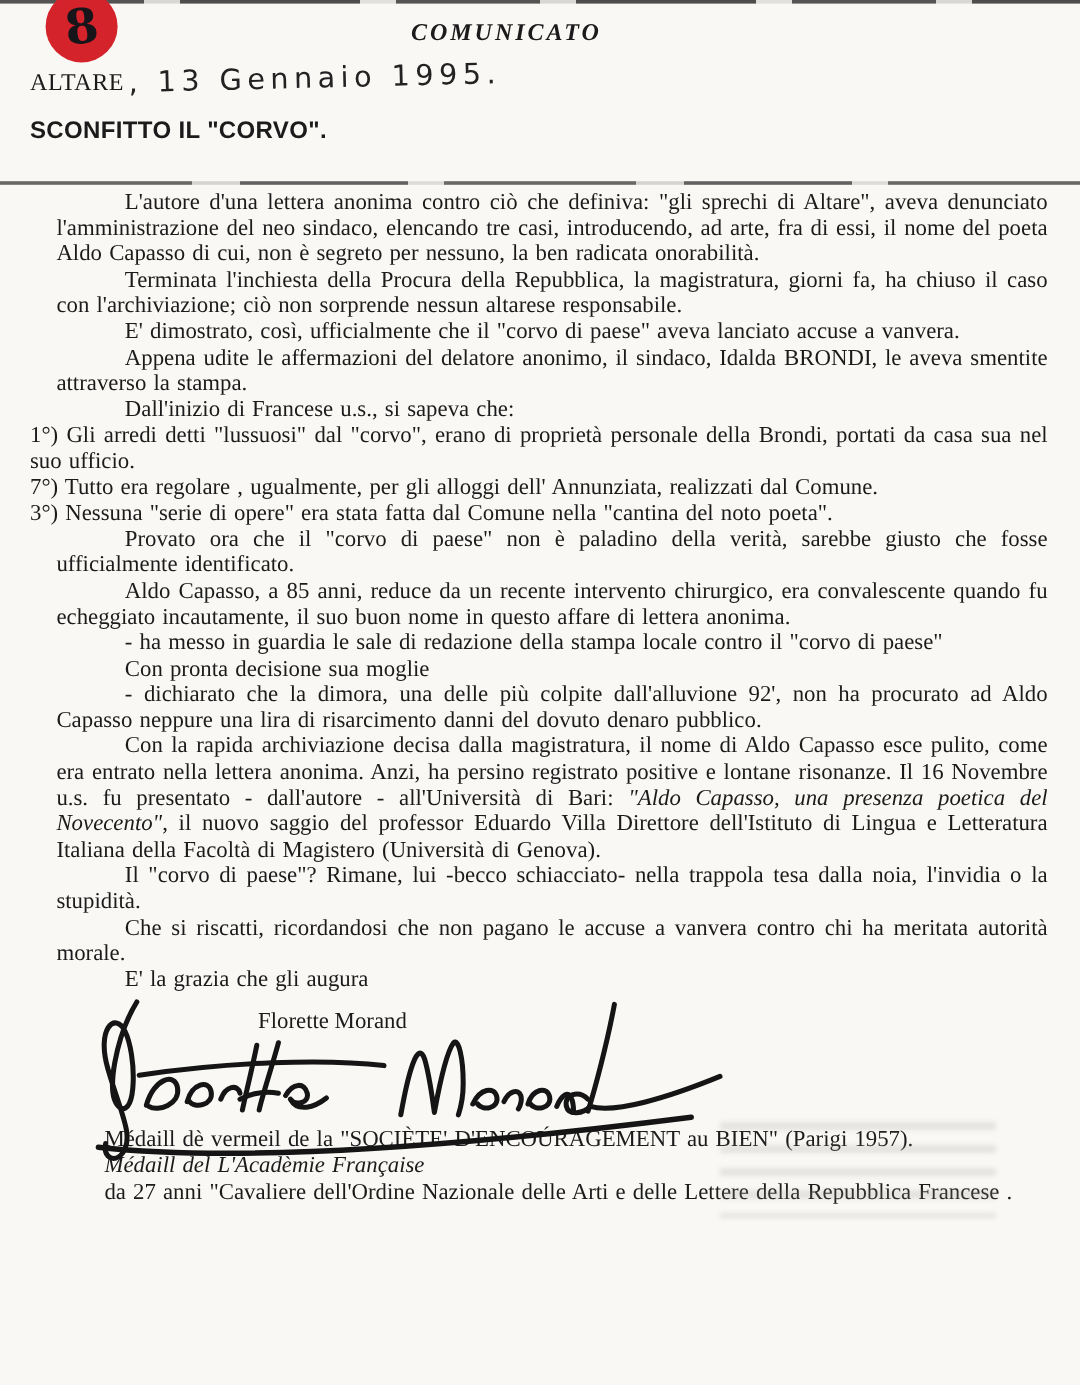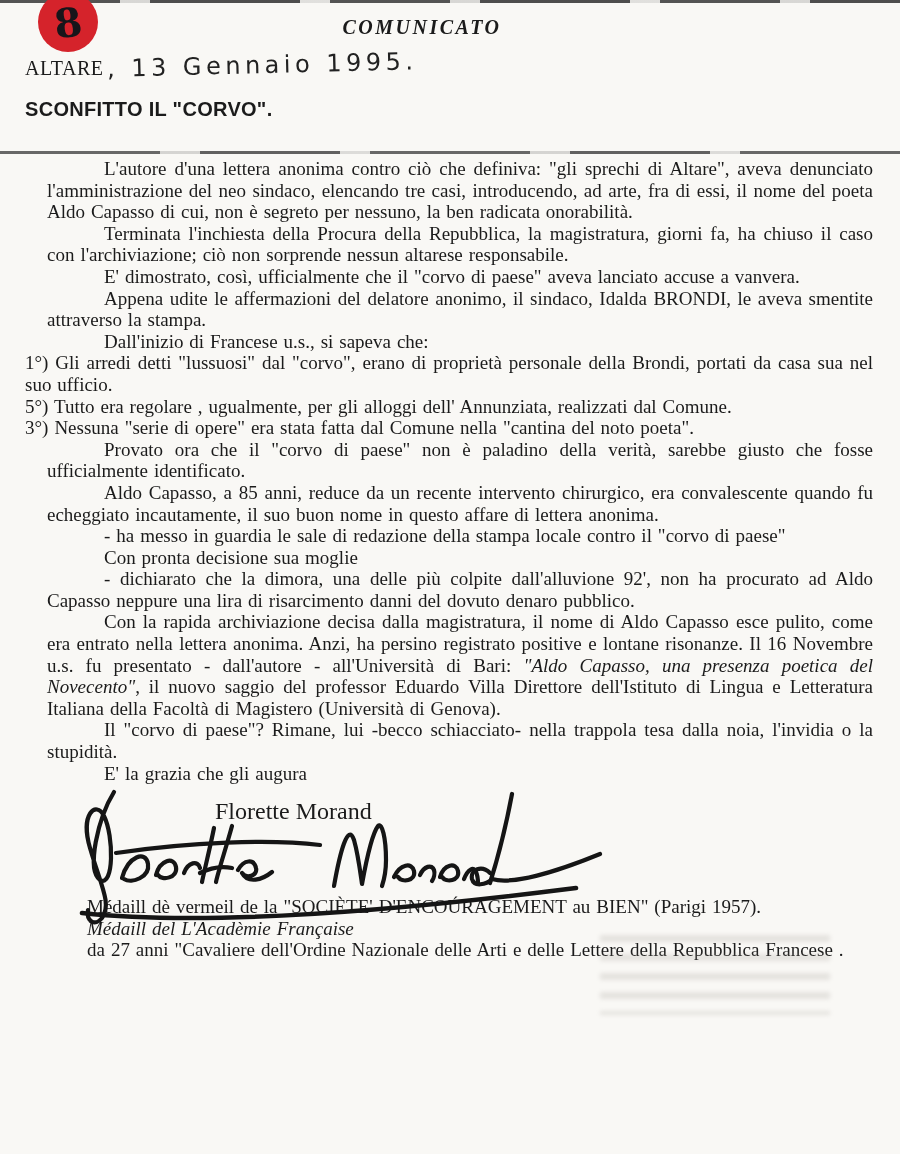--- a/index.html
+++ b/index.html
@@ -75,21 +75,21 @@
     margin:0; text-align:justify;
     font-size:19px; line-height:21.6px;
     word-spacing:1.2px;
   }
   p.indent { text-indent:57px;margin-left:22px; }
   p.flush  { text-indent:0; }
   .it { font-style:italic; }
 
   
   .signature-area { position:relative; height:112px; }
-  .typed-name { position:absolute; left:215px; top:14px; font-size:24px; }
+  .typed-name { position:absolute; left:215px; top:14px; font-size:19px; }
   .signature-svg { position:absolute; left:60px; top:-6px; width:560px; height:150px; }
   .signature-svg path { fill:none; stroke:#151515; stroke-width:4.2; stroke-linecap:round; stroke-linejoin:round; }
   .signature-svg path.underline-stroke { stroke-width:4.6; }
 
   
   .footer p { text-indent:62px; }
 </style>
 </head>
 <body>
 
@@ -112,29 +112,30 @@
 
   <div class="headline px">SCONFITTO IL "CORVO".</div>
 
   <div class="content px">
     <p class="indent">L'autore d'una lettera anonima contro ciò che definiva: "gli sprechi di Altare", aveva denunciato l'amministrazione del neo sindaco, elencando tre casi, introducendo, ad arte, fra di essi, il nome del poeta Aldo Capasso di cui, non è segreto per nessuno, la ben radicata onorabilità.</p>
     <p class="indent">Terminata l'inchiesta della Procura della Repubblica, la magistratura, giorni fa, ha chiuso il caso con l'archiviazione; ciò non sorprende nessun altarese responsabile.</p>
     <p class="indent">E' dimostrato, così, ufficialmente che il "corvo di paese" aveva lanciato accuse a vanvera.</p>
     <p class="indent">Appena udite le affermazioni del delatore anonimo, il sindaco, Idalda BRONDI, le aveva smentite attraverso la stampa.</p>
     <p class="indent">Dall'inizio di Francese u.s., si sapeva che:</p>
     <p class="flush">1°) Gli arredi detti "lussuosi" dal "corvo", erano di proprietà personale della Brondi, portati da casa sua nel suo ufficio.</p>
-    <p class="flush">5°) Tutto era regolare , ugualmente, per gli alloggi dell' Annunziata, realizzati dal Comune.</p>
+    <p class="flush">7°) Tutto era regolare , ugualmente, per gli alloggi dell' Annunziata, realizzati dal Comune.</p>
     <p class="flush">3°) Nessuna "serie di opere" era stata fatta dal Comune nella "cantina del noto poeta".</p>
     <p class="indent">Provato ora che il "corvo di paese" non è paladino della verità, sarebbe giusto che fosse ufficialmente identificato.</p>
     <p class="indent">Aldo Capasso, a 85 anni, reduce da un recente intervento chirurgico, era convalescente quando fu echeggiato incautamente, il suo buon nome in questo affare di lettera anonima.</p>
     <p class="indent">- ha messo in guardia le sale di redazione della stampa locale contro il "corvo di paese"</p>
     <p class="indent">Con pronta decisione sua moglie</p>
     <p class="indent">- dichiarato che la dimora, una delle più colpite dall'alluvione 92', non ha procurato ad Aldo Capasso neppure una lira di risarcimento danni del dovuto denaro pubblico.</p>
     <p class="indent"><span>Con la rapida archiviazione decisa dalla magistratura, il nome di Aldo Capasso esce pulito, come era entrato  nella lettera anonima. Anzi, ha persino registrato positive e lontane risonanze. Il 16 Novembre u.s. fu presentato - dall'autore - all'Università di Bari: </span><span class="it">"Aldo Capasso, una presenza poetica del Novecento"</span><span>, il nuovo saggio del professor Eduardo Villa Direttore dell'Istituto di Lingua e Letteratura Italiana della Facoltà di Magistero (Università di Genova).</span></p>
     <p class="indent">Il "corvo di paese"? Rimane, lui -becco schiacciato- nella trappola tesa dalla noia, l'invidia o la stupidità.</p>
+    <p class="indent">Che si riscatti, ricordandosi che non pagano le accuse a vanvera contro chi ha meritata autorità morale.</p>
     <p class="indent">E' la grazia che gli augura</p>
   </div>
 
   <div class="signature-area px">
     <span class="typed-name">Florette Morand</span>
     <svg class="signature-svg" viewBox="0 0 560 150" role="img" aria-label="florette Morand">
       <path d="M54 14 C38 40 26 92 40 102 C54 110 54 58 44 38 C36 22 20 36 30 70 C41 108 52 126 42 140 C35 149 26 143 28 132"></path>
       <path d="M62 100 C68 78 86 72 88 86 C90 99 72 106 64 101"></path>
       <path d="M96 97 C100 82 114 78 116 89 C118 100 102 103 98 97"></path>
       <path d="M124 95 C128 84 138 82 140 90"></path>

